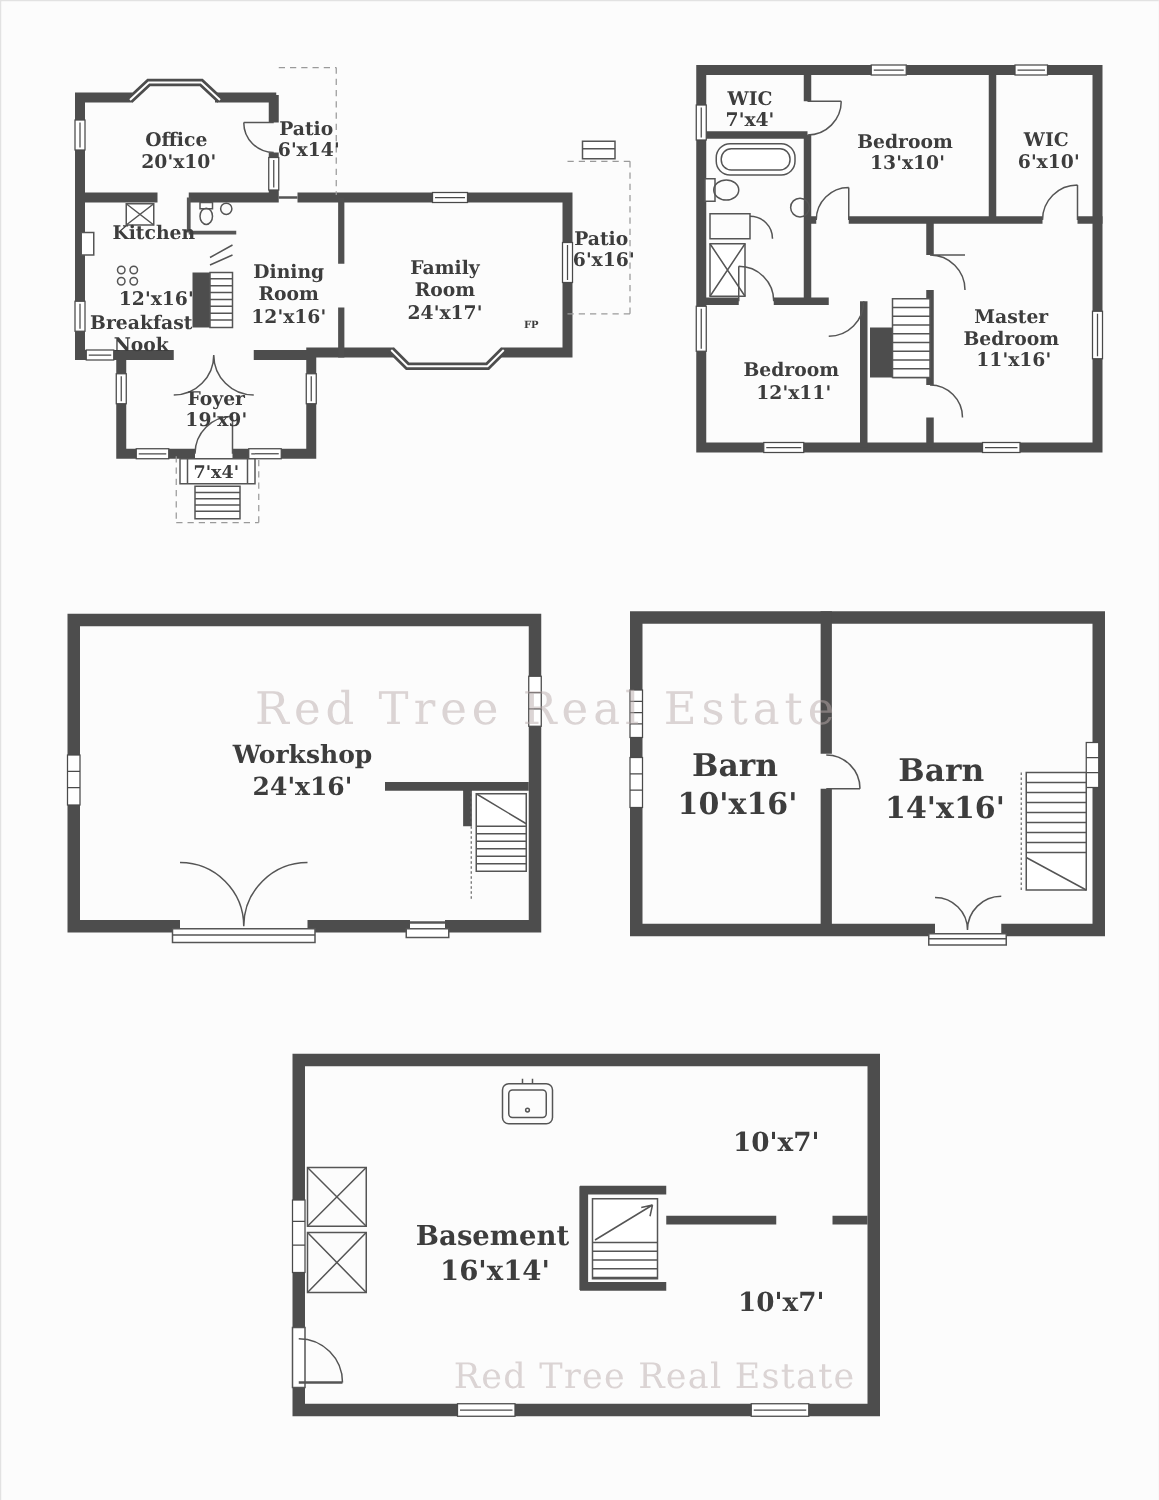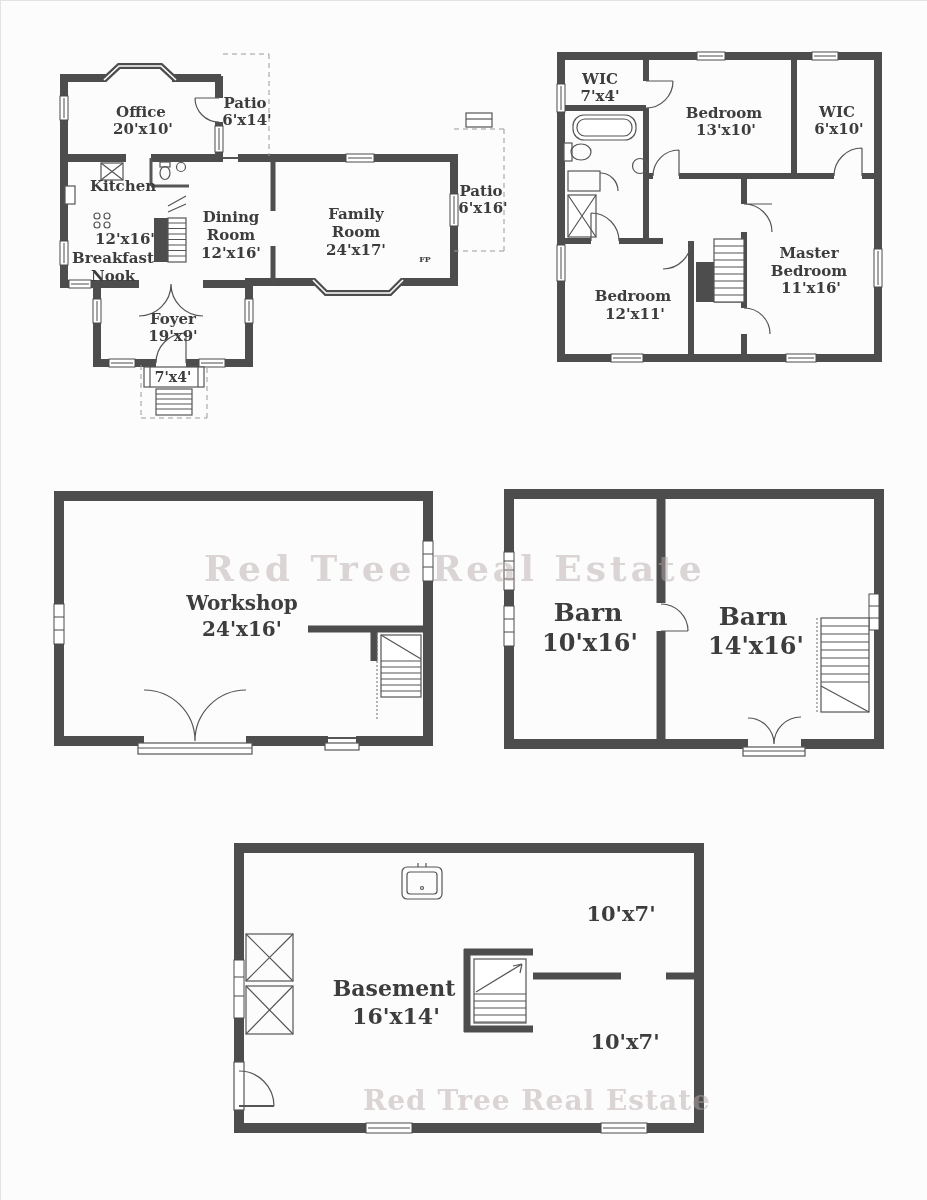--- a/index.html
+++ b/index.html
@@ -18,21 +18,21 @@
   .thn{stroke:#555;stroke-width:1.2;fill:none;}
   .thn2{stroke:#555;stroke-width:2;fill:none;}
   .fx{stroke:#555;stroke-width:1.2;fill:#fff;}
   .fxn{stroke:#555;stroke-width:1.2;fill:none;}
   .win{fill:#fff;stroke:#4a4a4a;stroke-width:1;}
   .wl{stroke:#4a4a4a;stroke-width:1;fill:none;}
   .dsh{stroke:#9a9a9a;stroke-width:1;stroke-dasharray:5 4;fill:none;}
   .dot{stroke:#6a6a6a;stroke-width:1;stroke-dasharray:2 2;fill:none;}
   .dark{fill:#4d4d4d;}
   .lbl{font-family:"DejaVu Serif",serif;font-weight:700;fill:#3d3d3d;text-anchor:middle;}
-  .wm{position:absolute;font-family:"DejaVu Serif",serif;font-weight:700;
+  .wm{position:absolute;font-family:"DejaVu Serif",serif;font-weight:400;
       color:rgba(186,172,172,0.5);white-space:nowrap;pointer-events:none;}
 </style>
 </head>
 <body>
 
 <div class="page">
 
   <svg style="left:50px;top:45px;" width="460" height="375" viewBox="0 0 460 375">
     <g>
       <path class="w8" d="M13,32 H55 M121,32 H170 M13,28 V238 M168,30 V52 M168,76 V116

